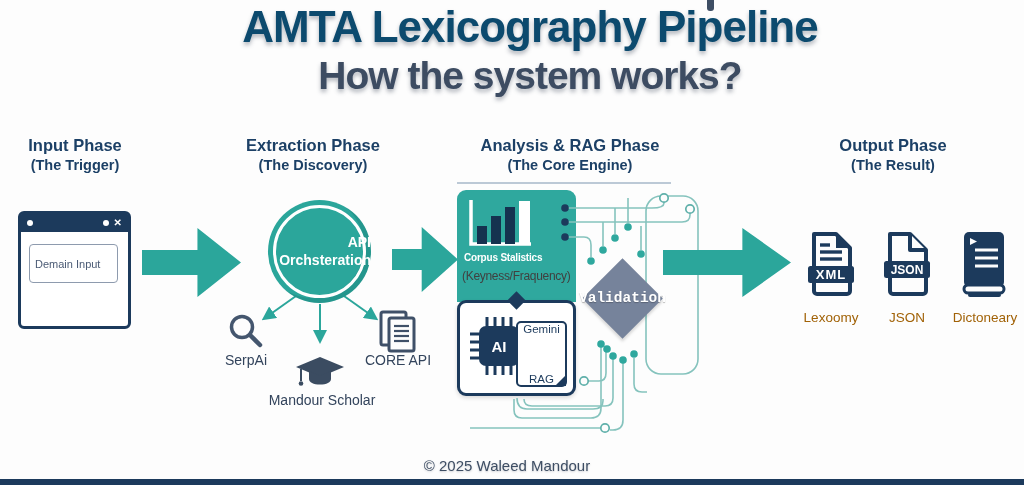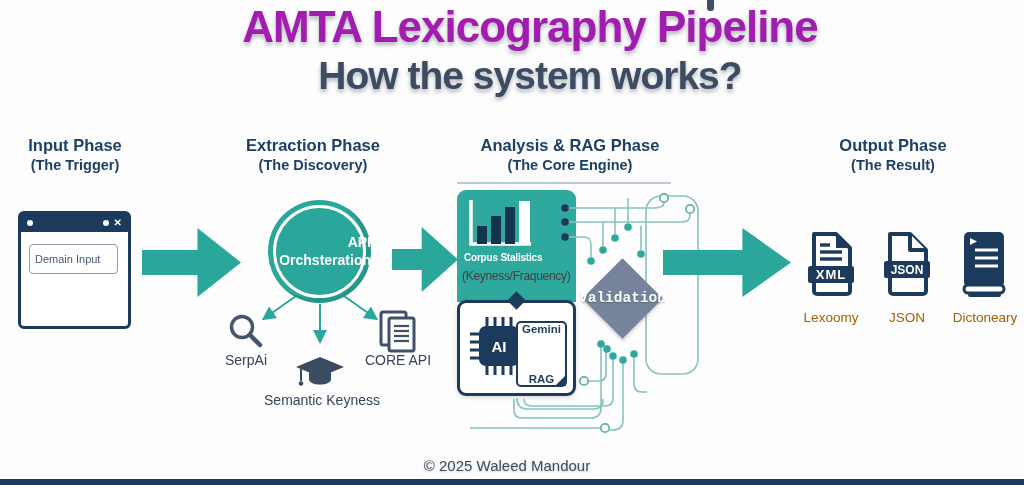--- a/index.html
+++ b/index.html
@@ -6,21 +6,21 @@
   html,body { background:#fff; }
   #stage {
     position:relative; width:1024px; height:485px; overflow:hidden;
     background:#fdfdfd; font-family:"Liberation Sans", sans-serif;
   }
   
   .cropped-glyph { position:absolute; left:707px; top:0; width:7px; height:11px;
     background:#3e4e64; border-radius:0 0 3px 3px; }
   .title-main {
     position:absolute; left:36px; right:0; top:2px; text-align:center;
-    font-size:44px; font-weight:bold; color:#a21caf; letter-spacing:-1px;
+    font-size:44px; font-weight:bold; color:#0c4a6e; letter-spacing:-1px;
     text-shadow:0 3px 4px rgba(55,65,85,.38);
   }
   .title-sub {
     position:absolute; left:36px; right:0; top:54px; text-align:center;
     font-size:39px; font-weight:bold; color:#3d4c62; letter-spacing:-1px;
     text-shadow:0 3px 4px rgba(55,65,85,.38);
   }
   
   .phase-header { position:absolute; top:136px; text-align:center; color:#1c4066; }
   .phase-header .ph-title { font-size:16.5px; font-weight:bold; }
@@ -35,21 +35,21 @@
   .browser-window {
     position:absolute; left:18px; top:211px; width:113px; height:118px;
     background:#fff; border:3px solid #1c3a5c; border-radius:6px; z-index:2;
   }
   .win-titlebar { height:18px; background:#1c3a5c; display:flex; align-items:center;
     padding:0 6px; border-radius:1px 1px 0 0; }
   .win-dot { width:6px; height:6px; border-radius:50%; background:#fff; }
   .win-spacer { flex:1; }
   .win-close { color:#fff; font-size:10px; font-weight:bold; margin-left:5px; line-height:1; }
   .win-input {
-    position:absolute; left:8px; top:30px; width:89px; height:30px;
+    position:absolute; left:8px; top:30px; width:89px; height:39px;
     border:1.5px solid #8e9bae; border-radius:4px; background:#fff;
     font-family:"Liberation Sans", sans-serif; font-size:11px; color:#4a5a74; padding:0 5px;
   }
   
   .block-arrow { position:absolute; background:#2ba69b; }
   #arrow-1 { left:142px; top:228px; width:99px;  height:69px;
     clip-path:polygon(0 32%, 56% 32%, 56% 0, 100% 50%, 56% 100%, 56% 68%, 0 68%); }
   #arrow-2 { left:392px; top:227px; width:66px;  height:65px;
     clip-path:polygon(0 34%, 45% 34%, 45% 0, 100% 50%, 45% 100%, 45% 66%, 0 66%); }
   #arrow-3 { left:663px; top:228px; width:128px; height:69px; z-index:4;
@@ -81,21 +81,21 @@
     letter-spacing:-.3px; }
   .card-bottom { position:absolute; left:0; top:110px; right:0; height:96px;
     background:#fff; border:3px solid #1c3a5c; border-radius:9px;
     box-shadow:0 2px 4px rgba(0,0,0,.14); }
   .divider-diamond { position:absolute; left:53px; top:104px; width:13px; height:13px;
     background:#1c3a5c; transform:rotate(45deg); z-index:5; }
   .chip-svg { position:absolute; left:6px; top:10px; }
   .rag-doc { position:absolute; left:56px; top:18px; width:51px; height:66px;
     background:#fff; border:2.5px solid #1c3a5c; border-radius:5px;
     display:flex; flex-direction:column; align-items:center; justify-content:center;
-    font-size:11.5px; font-weight:bold; color:#1c3a5c; line-height:1.3;gap:35px; }
+    font-size:11.5px; font-weight:normal; color:#1c3a5c; line-height:1.3;gap:35px; }
   .rag-fold { position:absolute; right:-1px; bottom:-1px; width:0; height:0;
     border-left:11px solid transparent; border-bottom:11px solid #1c3a5c; }
   
   .circuit-svg { position:absolute; left:455px; top:183px; z-index:3; }
   .diamond { position:absolute; left:594px; top:270px; width:57px; height:57px;
     background:#76839b; transform:rotate(45deg); z-index:6;
     box-shadow:2px 2px 3px rgba(0,0,0,.15); }
   .diamond-label { position:absolute; left:572px; top:290px; width:101px; z-index:7;
     text-align:center; color:#fff; font-weight:bold; font-size:14.5px;
     text-shadow:0 1px 1px rgba(0,0,0,.25);font-family:Liberation Mono, monospace; }
@@ -191,21 +191,21 @@
     <rect x="12" y="8" width="25" height="33" rx="2" fill="#fdfdfd" stroke="#3f5068" stroke-width="3"></rect>
     <g stroke="#3f5068" stroke-width="2.2">
       <line x1="17" y1="16" x2="32" y2="16"></line>
       <line x1="17" y1="21" x2="32" y2="21"></line>
       <line x1="17" y1="26" x2="32" y2="26"></line>
       <line x1="17" y1="31" x2="32" y2="31"></line>
     </g>
   </svg>
 
   <div class="src-label" id="lbl-serpai">SerpAi</div>
-  <div class="src-label" id="lbl-scholar">Semantic Keyness</div>
+  <div class="src-label" id="lbl-scholar">Mandour Scholar</div>
   <div class="src-label" id="lbl-coreapi">CORE API</div>
 
   <svg class="circuit-svg" width="350" height="275" viewBox="455 183 350 275">
     <g stroke="#85c3bd" stroke-width="1.6" fill="none">
       <path d="M566,208 H652 Q664,208 664,203 V202"></path>
       <path d="M566,222 H682 Q690,222 690,215 V213"></path>
       <path d="M566,237 H584 Q591,237 591,245 V257"></path>
       <path d="M603,222 V246"></path>
       <path d="M615,208 V234"></path>
       <path d="M628,198 V223"></path>

